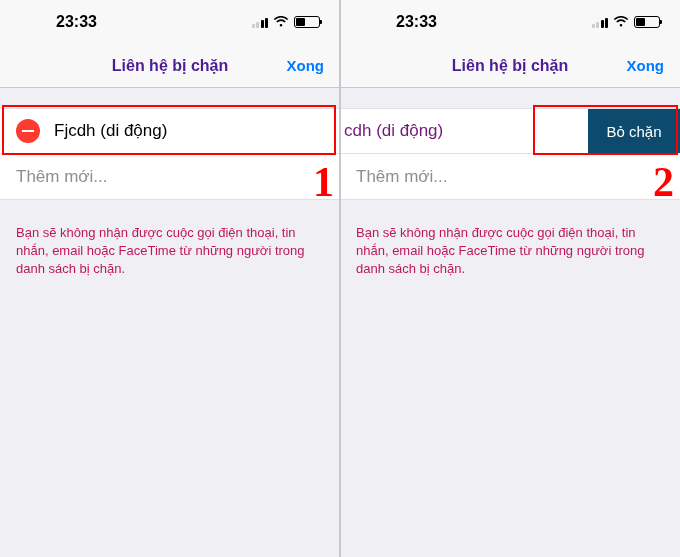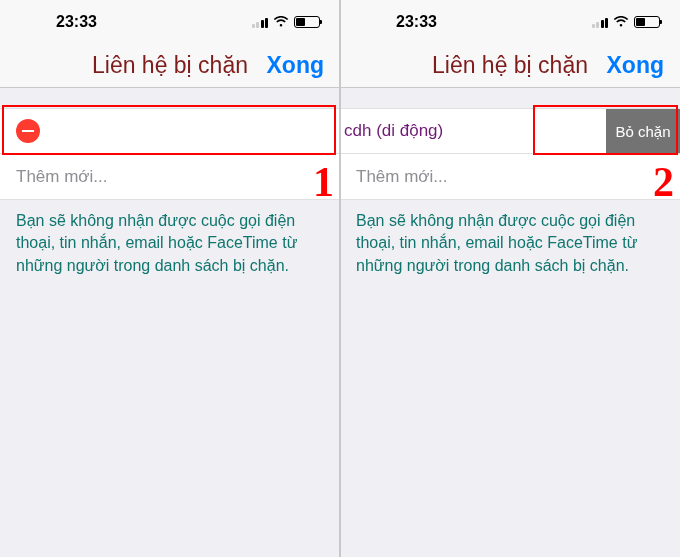--- a/index.html
+++ b/index.html
@@ -58,28 +58,28 @@
     .nav-bar {
       height: 44px;
       background: #f8f8f8;
       display: flex;
       align-items: center;
       justify-content: center;
       position: relative;
       border-bottom: 1px solid #c8c7cc;
     }
     .nav-title {
-      font-size: 23px;
-      font-weight: 400;
-      color: #7f1d1d;
+      font-size: 16px;
+      font-weight: 700;
+      color: #4c1d95;
     }
     .nav-done {
       position: absolute;
       right: 16px;
-      font-size: 23px;
+      font-size: 15px;
       font-weight: 600;
       color: #007aff;
     }
     .spacer {
       height: 20px;
     }
     .list-row {
       height: 46px;
       background: #fff;
       display: flex;
@@ -118,22 +118,22 @@
       color: #701a75;
       padding-left: 4px;
       white-space: nowrap;
       overflow: hidden;
     }
     .unblock-btn {
       position: absolute;
       right: 0;
       top: 0;
       height: 100%;
-      width: 74px;
-      background: #737373;
+      width: 92px;
+      background: #0c4a6e;
       color: #fff;
       display: flex;
       align-items: center;
       justify-content: center;
       font-size: 15px;
       border: none;
     }
     .white-slot {
       position: absolute;
       right: 72px;
@@ -149,23 +149,23 @@
       align-items: center;
       padding: 16px 16px;
       border-bottom: 1px solid #e0e0e0;
       text-align: center;
     }
     .add-text {
       font-size: 17px;
       color: #8e8e93;
     }
     .footer-text {
-      padding: 10px 16px;
-      font-size: 16px;
-      color: #0f766e;
+      padding: 24px 16px;
+      font-size: 13px;
+      color: #be185d;
       line-height: 1.4;
     }
     .highlight-box {
       position: absolute;
       border: 2px solid #ff0000;
       pointer-events: none;
     }
     .step-number {
       position: absolute;
       font-size: 42px;
@@ -244,20 +244,21 @@
           </span>
       </div>
     </div>
     <div class="nav-bar">
       <div class="nav-title">Liên hệ bị chặn</div>
       <div class="nav-done">Xong</div>
     </div>
     <div class="spacer"></div>
     <div class="list-row">
       <div class="delete-icon"></div>
+      <div class="contact-name">Fjcdh (di động)</div>
     </div>
     <div class="add-row">
       <div class="add-text">Thêm mới...</div>
     </div>
     <div class="footer-text">Bạn sẽ không nhận được cuộc gọi điện thoại, tin nhắn, email hoặc FaceTime từ những người trong danh sách bị chặn.</div>
 
     <div class="highlight-box" style="left:2px; top:105px; width:334px; height:50px;"></div>
     <div class="step-number" style="right:6px; top:158px;">1</div>
   </div>
 

